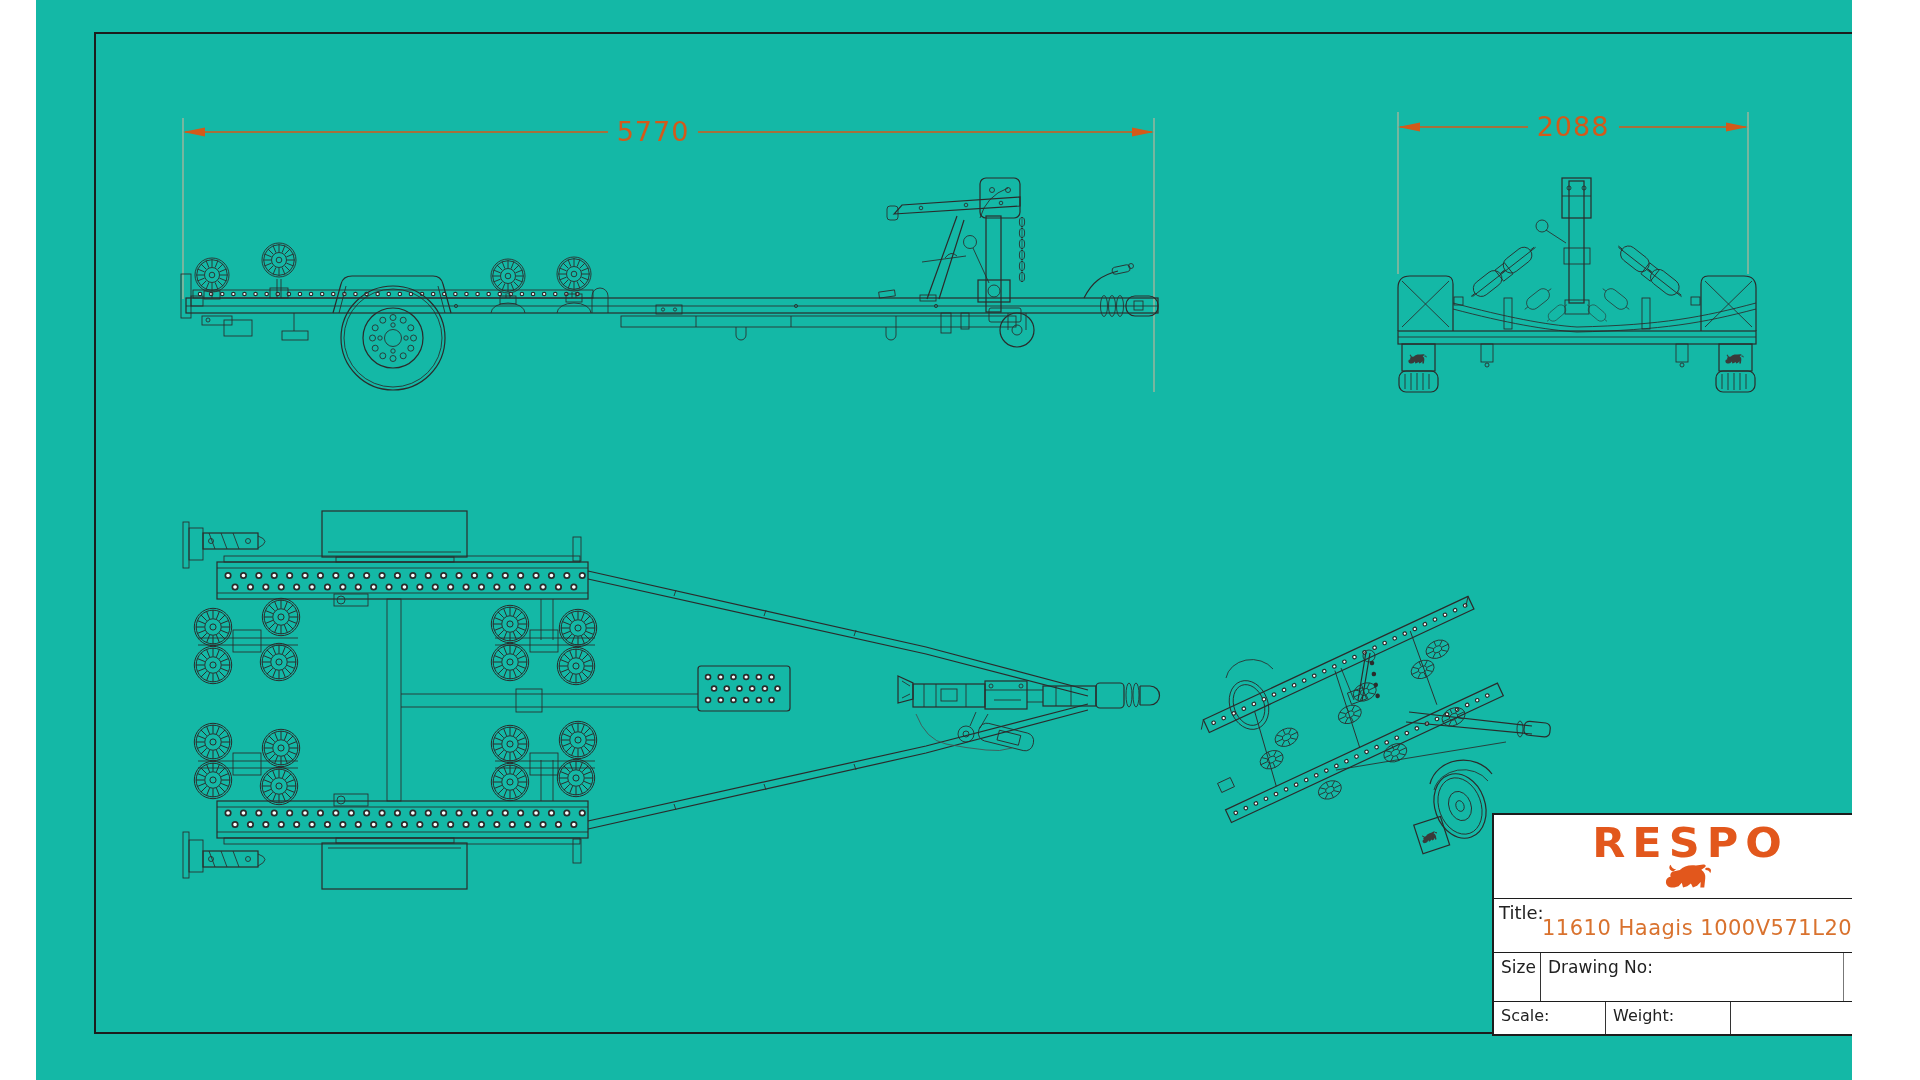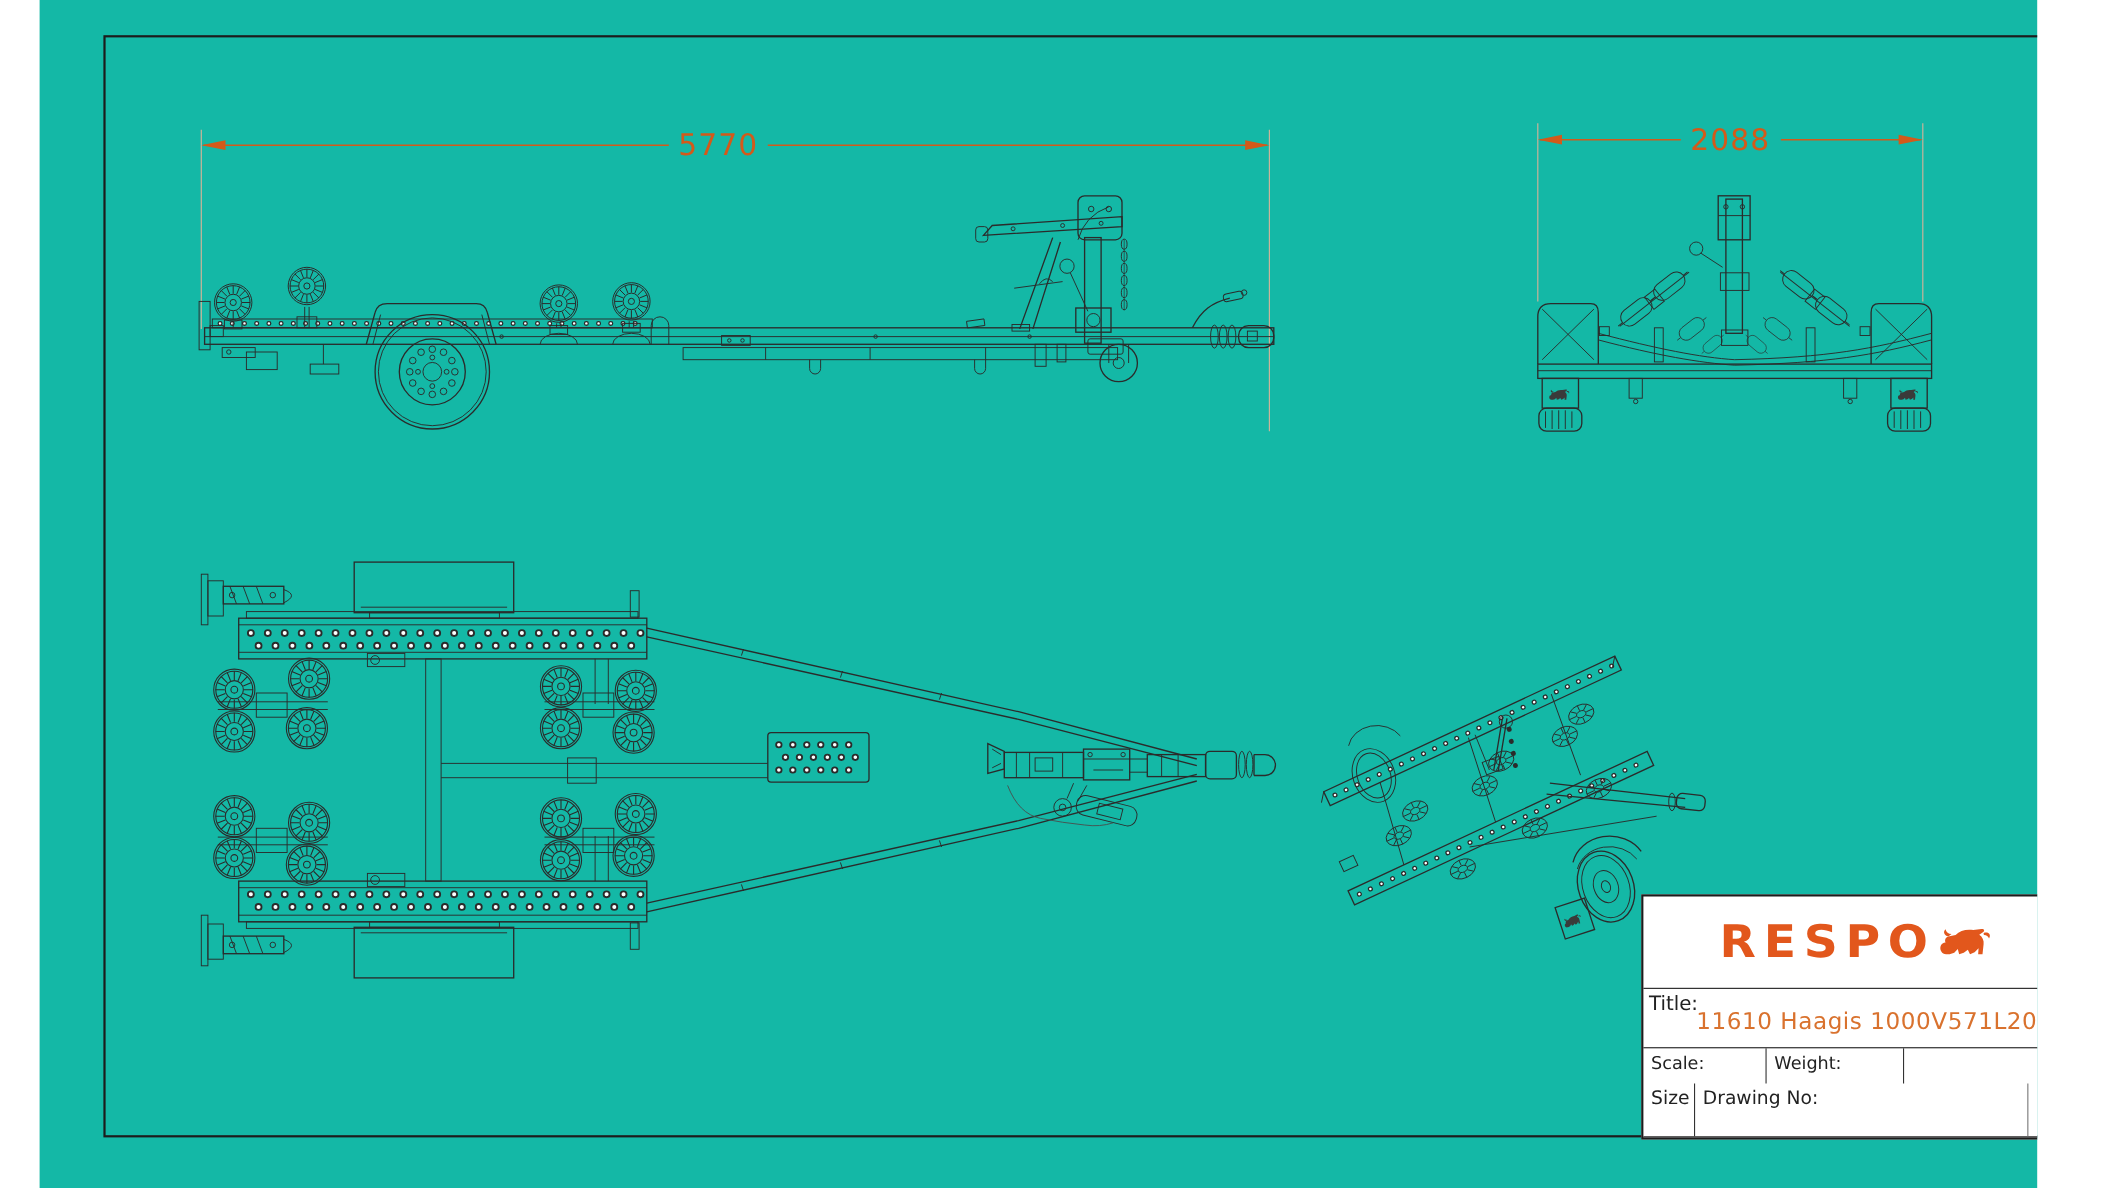--- a/index.html
+++ b/index.html
@@ -18,21 +18,21 @@
   .dotsW{stroke:#fff;stroke-width:3.6;stroke-dasharray:.1 15.3;stroke-linecap:round;fill:none;}
   .dotsD2{stroke:#2b2b2b;stroke-width:6.5;stroke-dasharray:.1 12.6;stroke-linecap:round;fill:none;}
   .dotsW2{stroke:#fff;stroke-width:3.2;stroke-dasharray:.1 12.6;stroke-linecap:round;fill:none;}
   .dotsI{stroke:#2b2b2b;stroke-width:4.5;stroke-dasharray:.1 11;stroke-linecap:round;fill:none;}
   .dotsIW{stroke:#fff;stroke-width:2.2;stroke-dasharray:.1 11;stroke-linecap:round;fill:none;}
   .dimtext{fill:#d35a1a;font-size:27px;letter-spacing:1px;text-anchor:middle;}
   
   .tblock{position:absolute;left:1456px;top:813px;width:397px;height:223px;
           border:2px solid #1c1c1c;box-sizing:border-box;background:#fff;}
   .tb-row{box-sizing:border-box;border-bottom:1.6px solid #1c1c1c;position:relative;}
-  .tb-logo{height:84px;display:flex;flex-direction:row;align-items:center;justify-content:center;}
+  .tb-logo{height:84px;display:flex;flex-direction:column;align-items:center;justify-content:center;}
   .tb-brand{color:#e2571c;font-weight:800;font-size:43px;line-height:40px;letter-spacing:7px;
             transform:scaleY(.95);}
   .tb-bull{margin-top:1px;}
   .tb-title{height:54px;}
   .tb-lab{position:absolute;left:5px;top:3px;font-size:18px;color:#222;}
   .tb-titleval{position:absolute;left:48px;top:17px;font-size:21px;color:#d9722e;letter-spacing:.5px;white-space:nowrap;}
   .tb-size{height:49px;display:flex;}
   .cell{box-sizing:border-box;padding:4px 7px;font-size:17px;color:#222;}
   .c-size{width:47px;border-right:1.4px solid #333;}
   .c-dno{width:303px;border-right:1.4px solid #777;}
@@ -495,24 +495,24 @@
     <div class="tb-row tb-logo">
       <div class="tb-brand">RESPO</div>
       <svg class="tb-bull" width="58" height="26" viewBox="0 0 40 20">
         <use href="#bull" fill="#e2571c" transform="scale(0.95)"></use>
       </svg>
     </div>
     <div class="tb-row tb-title">
       <span class="tb-lab">Title:</span>
       <span class="tb-titleval">11610 Haagis 1000V571L209 kum-EU2</span>
     </div>
+    <div class="tb-row tb-size">
+      <div class="cell c-size">Size</div>
+      <div class="cell c-dno">Drawing No:</div>
+      <div class="cell c-end"></div>
+    </div>
     <div class="tb-row tb-scale">
       <div class="cell c-scale">Scale:</div>
       <div class="cell c-weight">Weight:</div>
       <div class="cell c-end"></div>
     </div>
-    <div class="tb-row tb-size">
-      <div class="cell c-size">Size</div>
-      <div class="cell c-dno">Drawing No:</div>
-      <div class="cell c-end"></div>
-    </div>
   </div>
 </div>
 
 </body></html>

